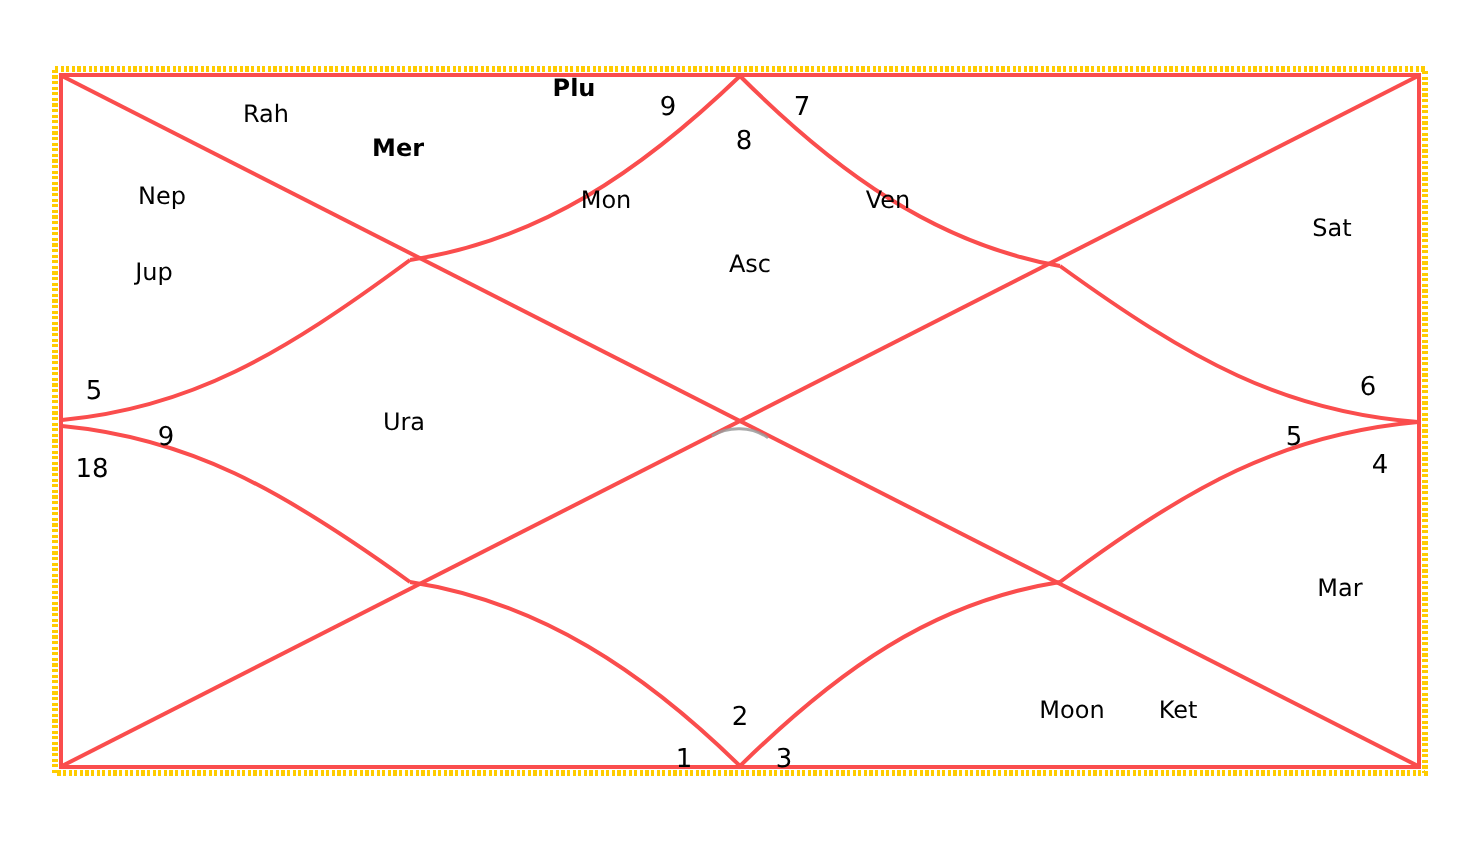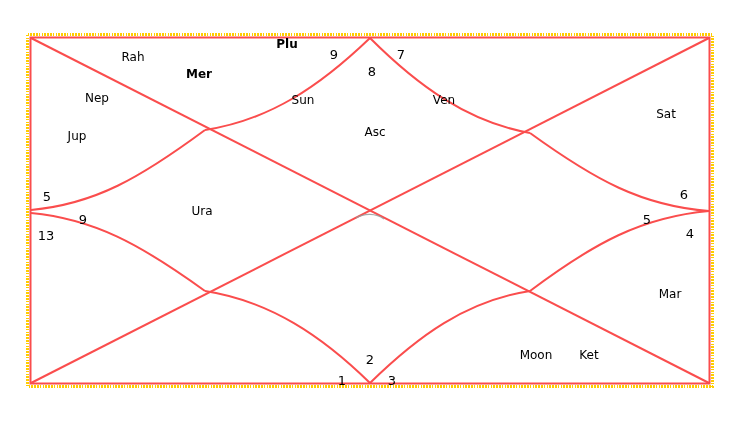--- a/index.html
+++ b/index.html
@@ -79,38 +79,38 @@
 
     <path d="M 370 383 C 322 336, 270 301, 205 291" fill="none" stroke="#fa4d4d" stroke-width="2"></path>
 
     <path d="M 205 291 C 140 244, 94 219, 31 213" fill="none" stroke="#fa4d4d" stroke-width="2"></path>
 
     <path d="M 356 218 C 364 213, 376 213, 384 219" fill="none" stroke="#9a9a9a" stroke-width="1.4" opacity="0.85"></path>
   </svg>
 
   <div class="chart-label" style="left:133px; top:57px;">Rah</div>
   <div class="chart-label" style="left:199px; top:74px;font-weight:bold;">Mer</div>
-  <div class="chart-label" style="left:97px; top:98px;">Nep</div>
+  <div class="chart-label" style="left:81px; top:98px;">Nep</div>
   <div class="chart-label" style="left:77px; top:136px;">Jup</div>
   <div class="chart-label" style="left:287px; top:44px;font-weight:bold;">Plu</div>
-  <div class="chart-label" style="left:303px; top:100px;">Sun</div>
+  <div class="chart-label" style="left:303px; top:100px;">Mon</div>
   <div class="chart-label" style="left:444px; top:100px;">Ven</div>
   <div class="chart-label" style="left:375px; top:132px;">Asc</div>
   <div class="chart-label" style="left:666px; top:114px;">Sat</div>
   <div class="chart-label" style="left:202px; top:211px;">Ura</div>
   <div class="chart-label" style="left:670px; top:294px;">Mar</div>
   <div class="chart-label" style="left:536px; top:355px;">Moon</div>
   <div class="chart-label" style="left:589px; top:355px;">Ket</div>
 
   <div class="chart-number" style="left:342px; top:380px;">1</div>
   <div class="chart-number" style="left:370px; top:359px;">2</div>
   <div class="chart-number" style="left:392px; top:380px;">3</div>
   <div class="chart-number" style="left:690px; top:233px;">4</div>
   <div class="chart-number" style="left:647px; top:219px;">5</div>
   <div class="chart-number" style="left:684px; top:194px;">6</div>
   <div class="chart-number" style="left:401px; top:54px;">7</div>
   <div class="chart-number" style="left:372px; top:71px;">8</div>
   <div class="chart-number" style="left:334px; top:54px;">9</div>
   <div class="chart-number" style="left:47px; top:196px;">5</div>
   <div class="chart-number" style="left:83px; top:219px;">9</div>
-  <div class="chart-number" style="left:46px; top:235px;">13</div>
+  <div class="chart-number" style="left:46px; top:235px;">18</div>
 
 </div>
 
 </body></html>

